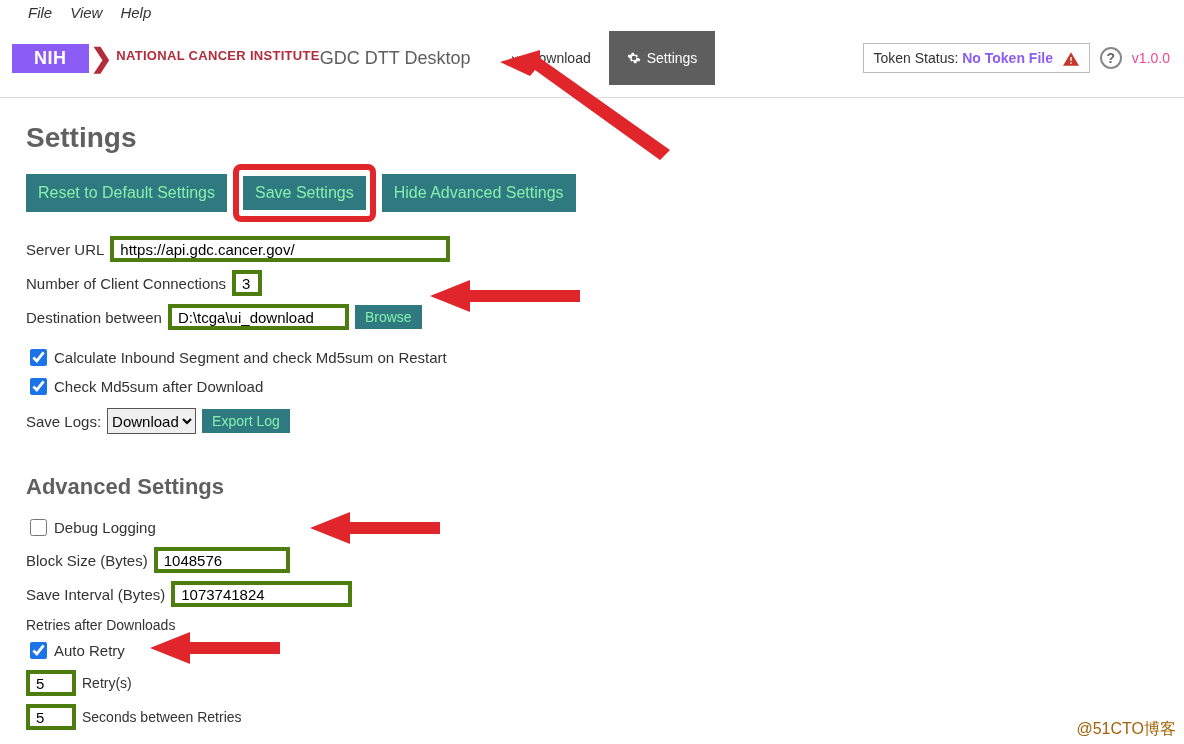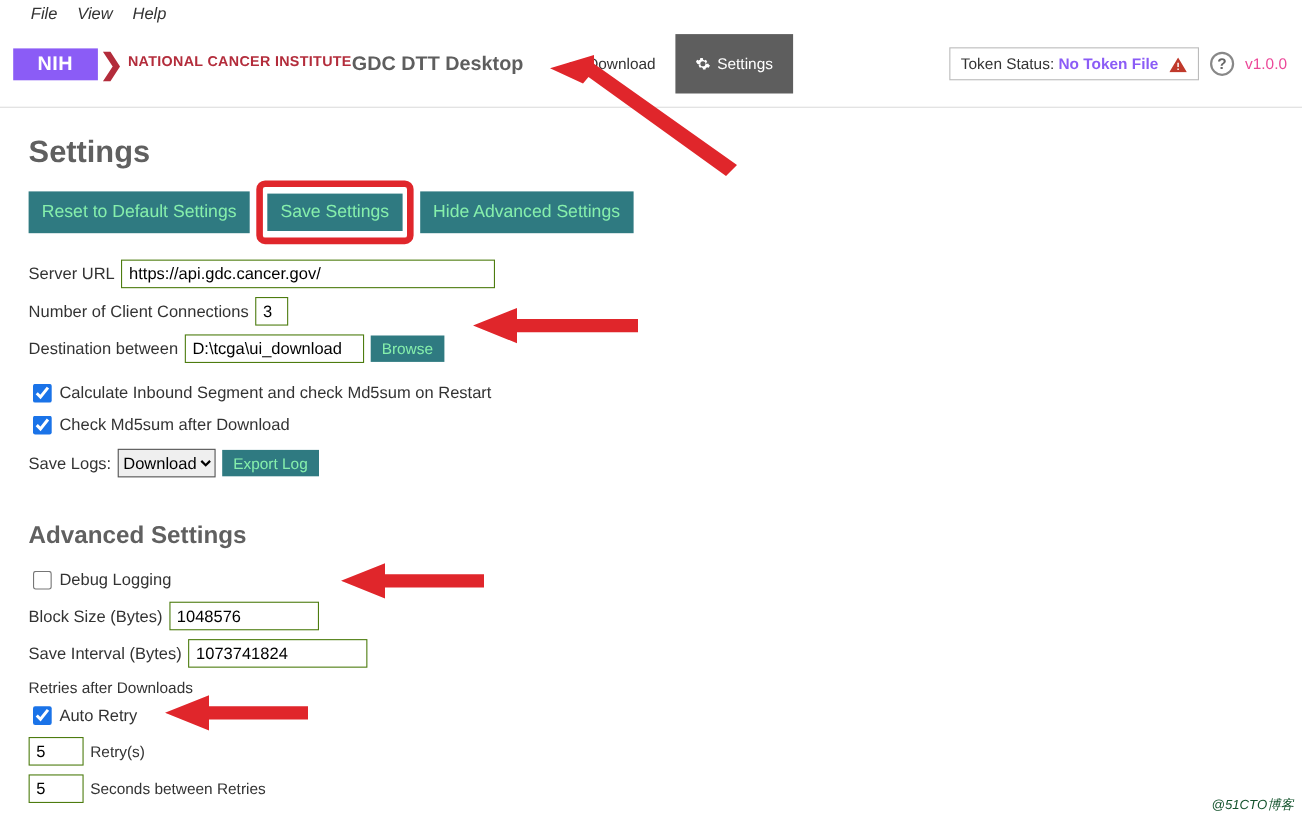--- a/index.html
+++ b/index.html
@@ -8,21 +8,21 @@
 
   .menubar { display: flex; gap: 18px; padding: 4px 28px; font-size: 15px; font-style: italic; }
   .menubar span { cursor: default; }
 
   .header { display: flex; align-items: center; padding: 6px 14px 12px 12px; border-bottom: 1px solid #ddd; }
   .logo-block { display: flex; align-items: center; margin-right: 20px; }
   .nih-badge { background: #8b5cf6; color: #fff; font-weight: bold; padding: 4px 22px; font-size: 18px; letter-spacing: .5px; }
   .nih-chevron { color: #b32c3b; font-size: 26px; font-weight: bold; margin: 0 4px 0 2px; }
   .logo-text { display: flex; flex-direction: row; line-height: 1.05; }
   .logo-text .line1 { color: #b32c3b; font-weight: bold; font-size: 13px; letter-spacing: .3px; }
-  .logo-text .line2 { color: #5e5e5e; font-weight: bold; font-size: 18px; }
+  .logo-text .line2 { color: #5e5e5e; font-weight: normal; font-size: 18px; }
   .nav { display: flex; align-items: center; }
   .nav-btn { display: flex; align-items: center; gap: 6px; height: 54px; padding: 0 18px; cursor: pointer; }
   .nav-btn.download { color: #333; }
   .nav-btn.settings { background: #5e5e5e; color: #fff; }
   .gear svg, .dl svg, .warn svg { display: block; }
 
   .header-right { margin-left: auto; display: flex; align-items: center; gap: 10px; }
   .token-box { border: 1px solid #bbb; padding: 6px 10px; font-size: 14px; }
   .token-box .red { color: #8b5cf6; font-weight: bold; }
   .help-circle { width: 22px; height: 22px; border: 2px solid #888; border-radius: 50%; display: flex; align-items: center; justify-content: center; color: #666; font-weight: bold; font-size: 14px; }
@@ -33,35 +33,35 @@
   h2.adv-title  { font-size: 22px; color: #606060; margin: 40px 0 16px 0; font-weight: bold; }
 
   .btn-row { display: flex; gap: 8px; margin-bottom: 24px; }
   .teal-btn { background: #2f7a81; color: #86efac; border: none; padding: 8px 12px; font-size: 16px; cursor: pointer; }
   .teal-btn.small { font-size: 14px; padding: 4px 10px; }
 
   .highlight-box { border: 6px solid #e0262b; border-radius: 8px; padding: 6px 4px; margin: -10px -2px; }
 
   .field-row { display: flex; align-items: center; margin: 8px 0; gap: 6px; }
   .field-row label { font-size: 15px; }
-  input[type=text] { border: 1px solid #4d7c0f; padding: 3px 6px; font-size: 15px; height: 26px; }
+  input[type=text] { border: 4px solid #4d7c0f; padding: 3px 6px; font-size: 15px; height: 26px; }
   input.w-lg { width: 340px; }
   input.w-sm { width: 30px; }
-  input.w-md { width: 163px; }
+  input.w-md { width: 181px; }
   input.w-xs { width: 50px; }
 
   .chk-row { display: flex; align-items: center; gap: 4px; margin: 6px 0; font-size: 15px; }
   input[type=checkbox] { width: 17px; height: 17px; accent-color: #1a73e8; }
 
   select { border: 1px solid #555; font-size: 15px; height: 26px; }
 
   .arrow { position: absolute; pointer-events: none; }
   .arrow svg { display: block; }
 
-  .watermark { position: absolute; right: 8px; bottom: 4px; color: #14532d; font-size: 12px; font-style: italic; }
+  .watermark { position: absolute; right: 8px; bottom: 4px; color: #a16207; font-size: 16px; }
 </style>
 </head>
 <body>
 
 <div class="menubar">
   <span>File</span>
   <span>View</span>
   <span>Help</span>
 </div>
 

